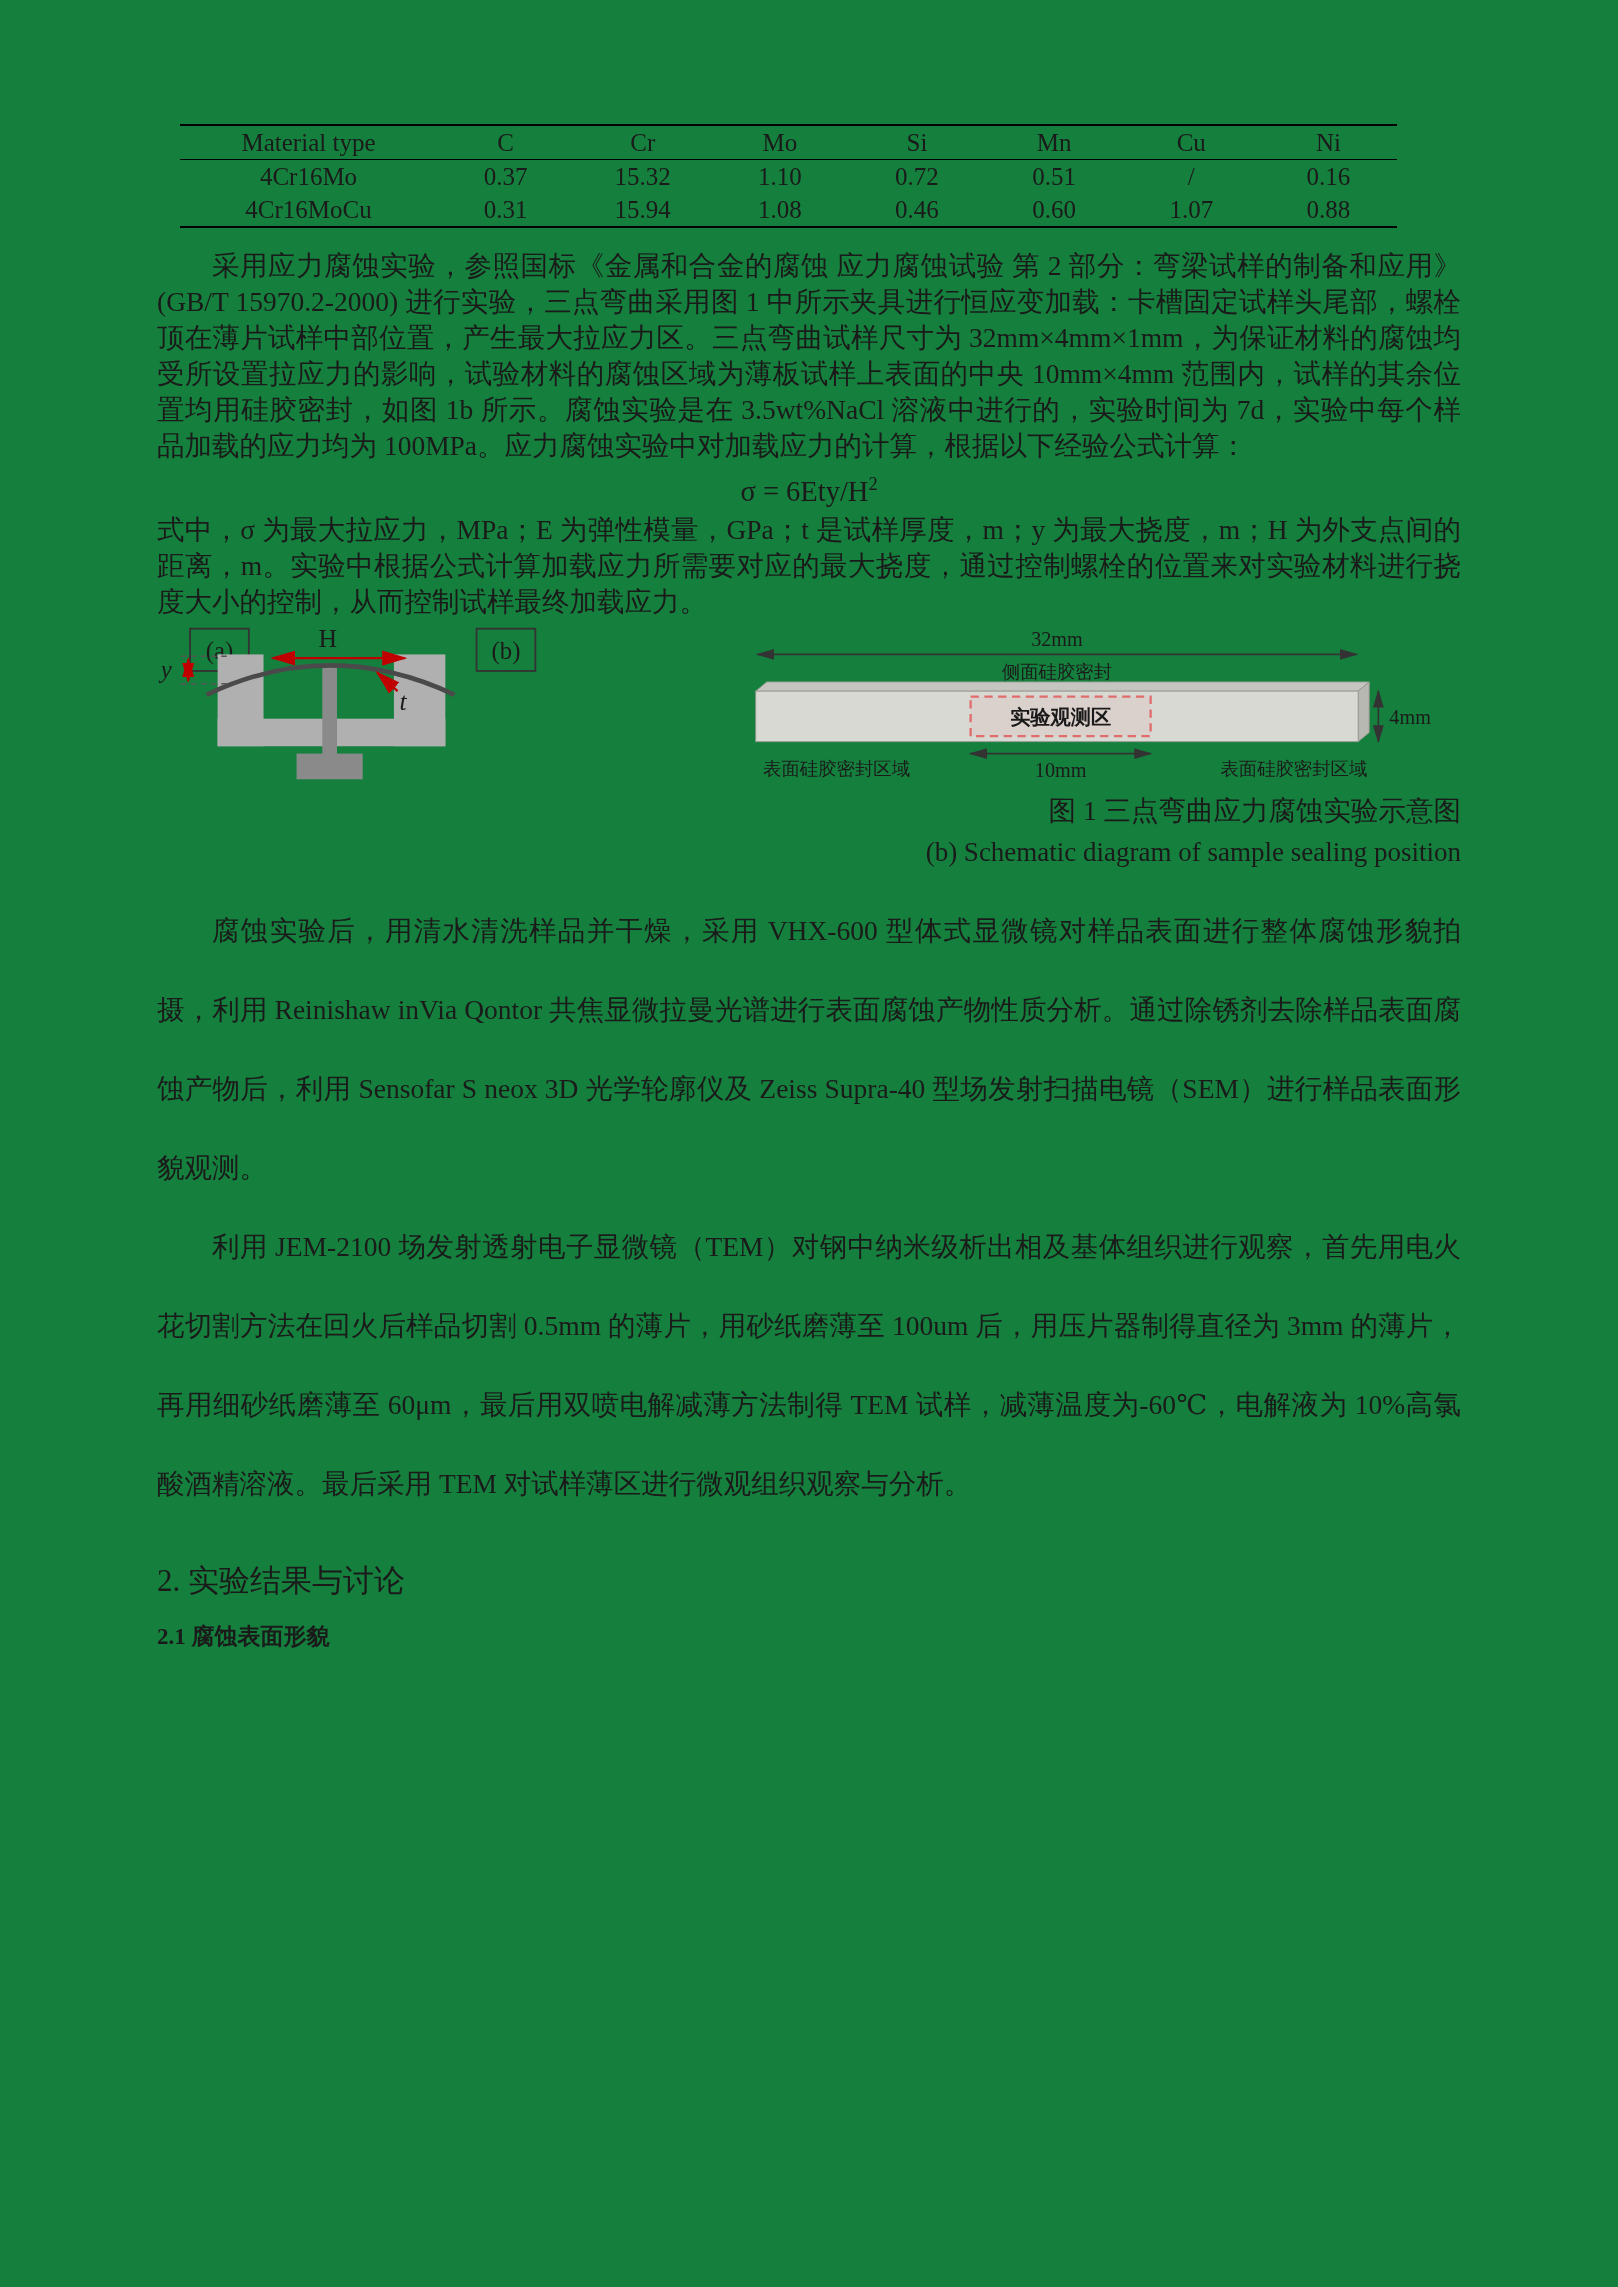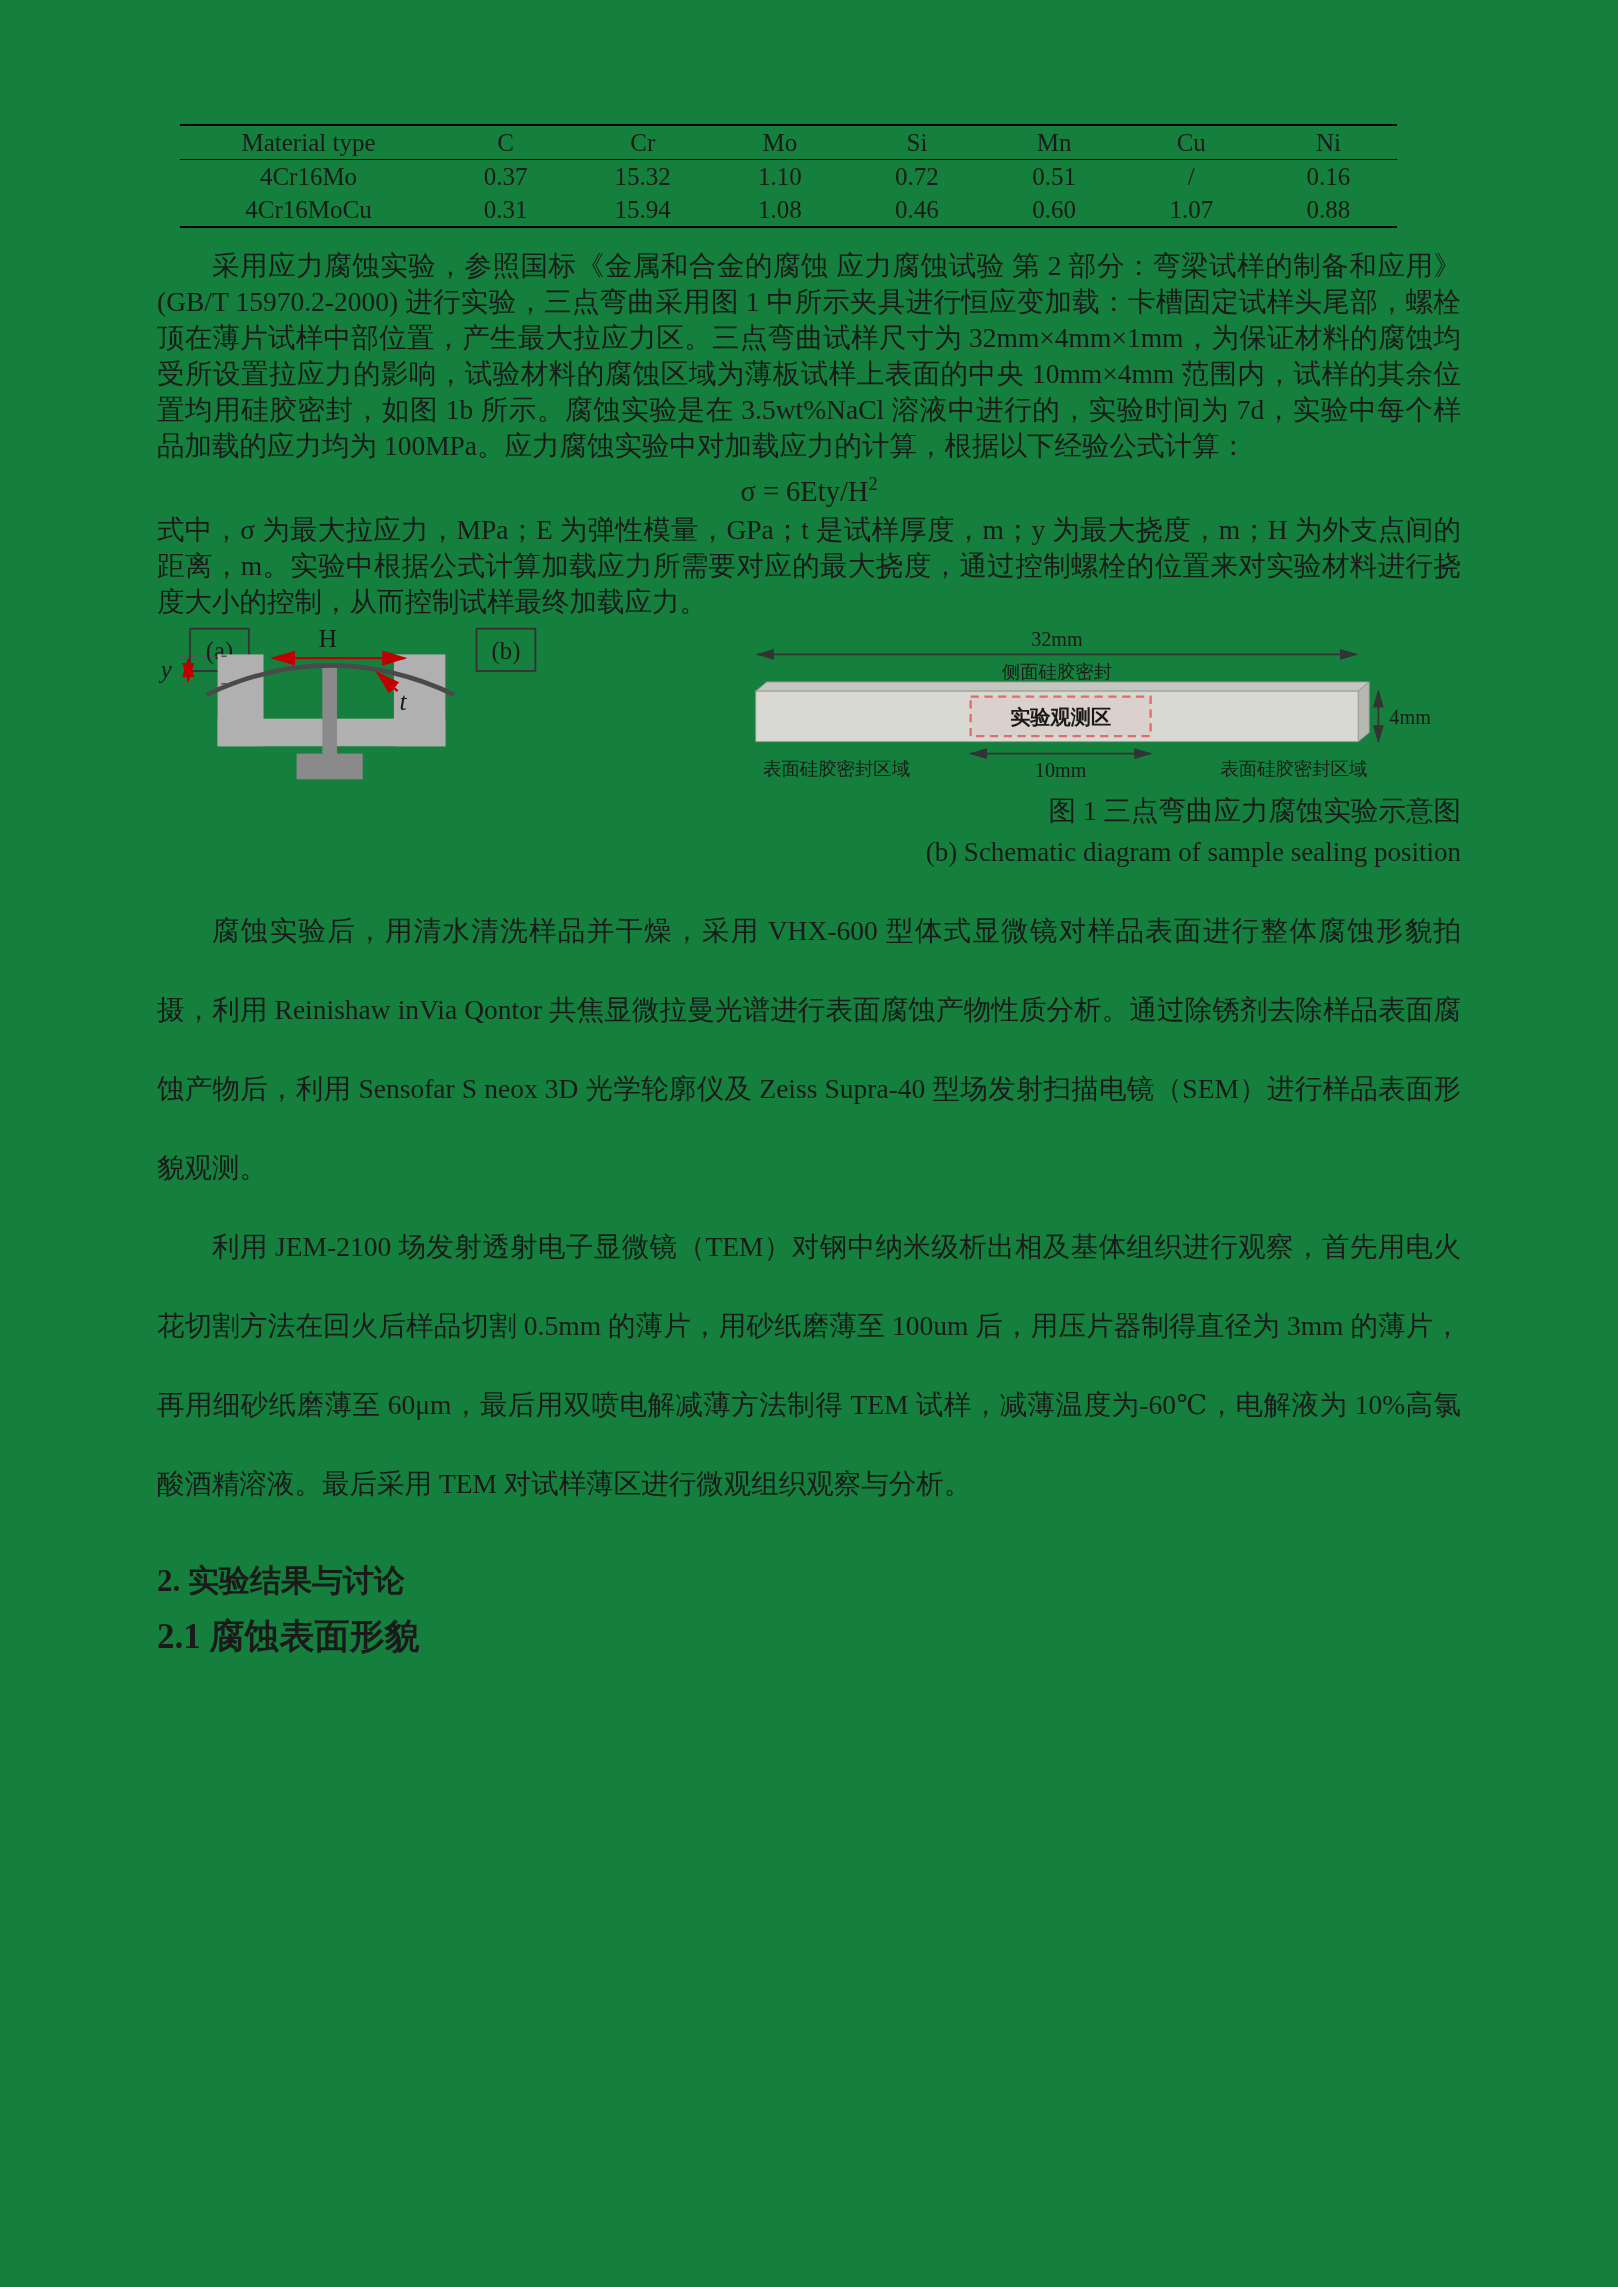--- a/index.html
+++ b/index.html
@@ -58,26 +58,26 @@
   .figure-svg text {
     font-family: "Liberation Serif", "DejaVu Serif", serif;
     fill: #1a1a1a;
   }
   figcaption { text-align: right; }
   .cap-cn { font-size: 27.5px; line-height: 42px; margin-top: 7.3px; }
   .cap-en { font-size: 27px; line-height: 40px; }
   
   .h-section {
     font-size: 31px;
-    font-weight: bold;
+    font-weight: normal;
     margin: 31px 0 0 0;
     line-height: 53px;
   }
   .h-subsection {
-    font-size: 35px;
+    font-size: 23px;
     font-weight: bold;
     margin: 5.5px 0 0 0;
     line-height: 50px;
   }
   .p3gap { margin-top: 18.4px; }
 </style>
 </head>
 <body>
 
 <div class="page">

